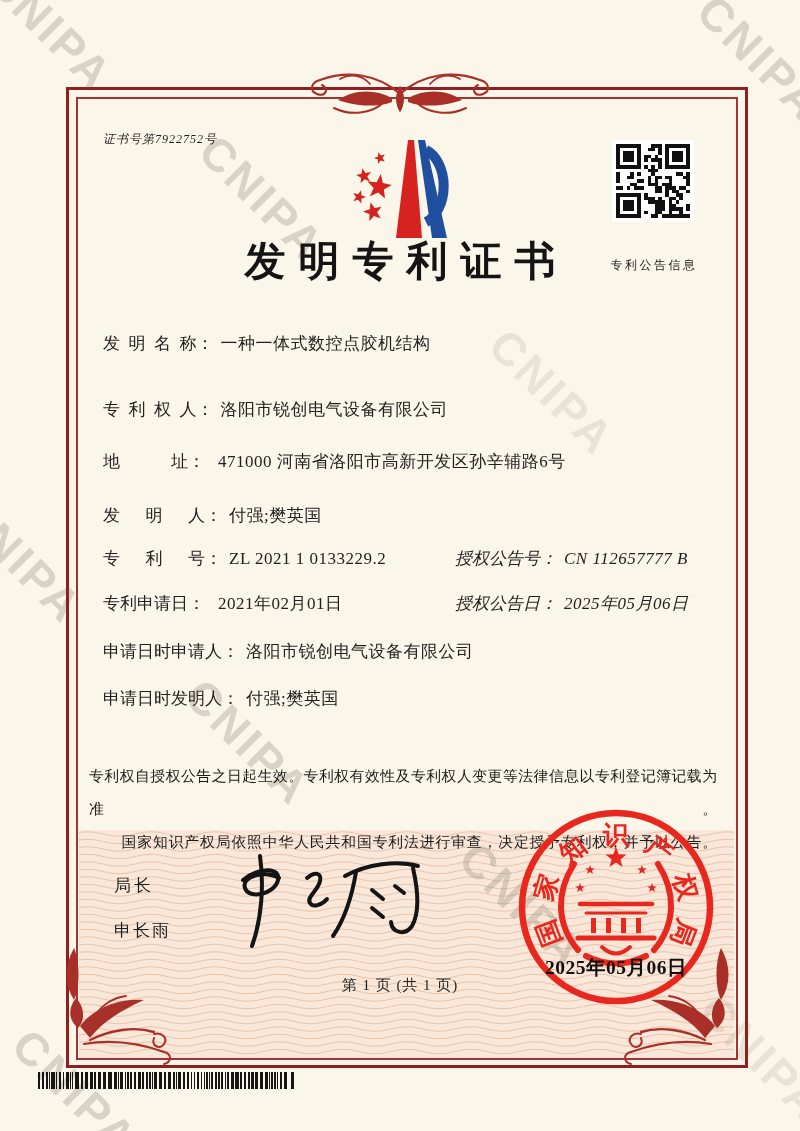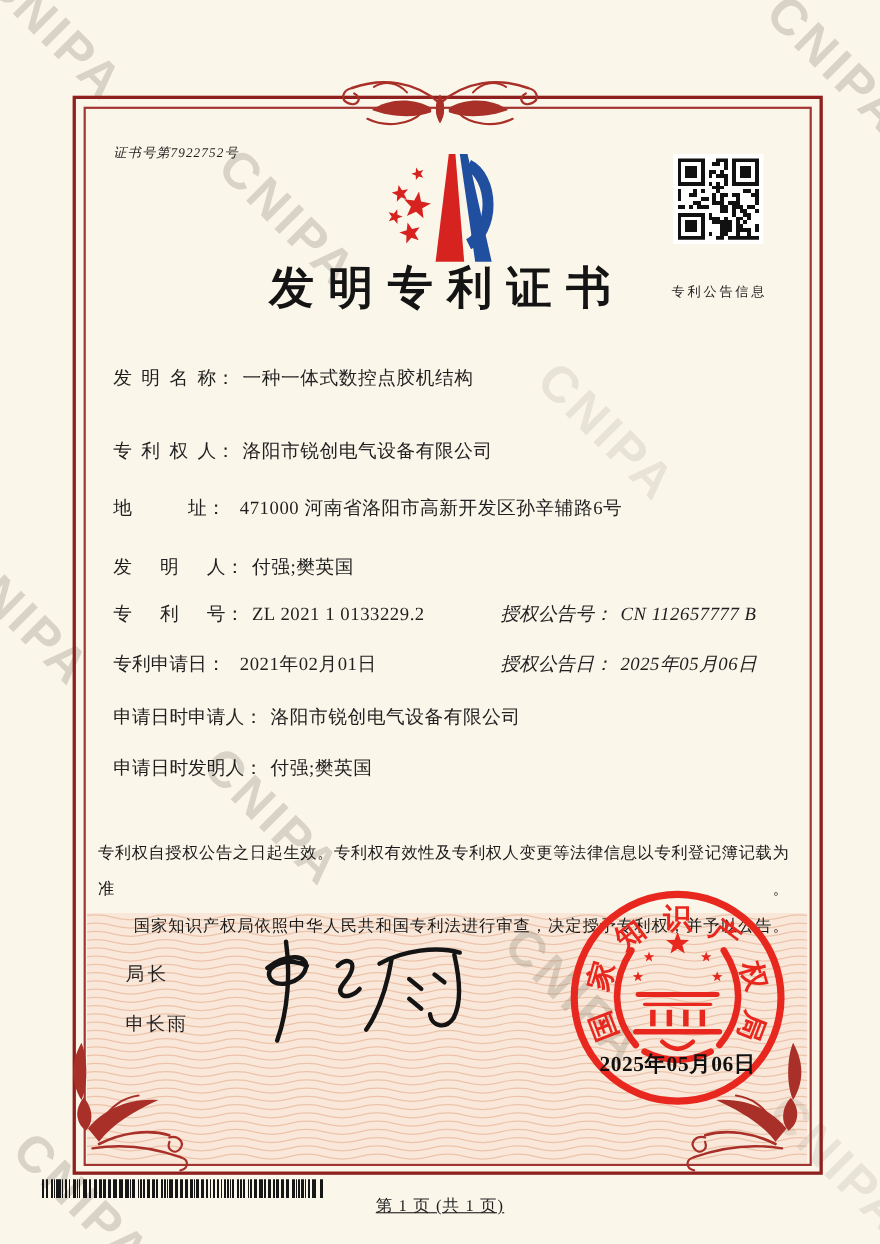--- a/index.html
+++ b/index.html
@@ -37,21 +37,21 @@
   .notice-indent{text-indent:2.2em;}
   
   .director-label{left:114px;top:874px;font-family:"Liberation Sans",sans-serif;font-size:17px;letter-spacing:3px;z-index:3;}
   .director-name{left:114px;top:919px;font-family:"Liberation Sans",sans-serif;font-size:17px;letter-spacing:2px;z-index:3;}
   .sig-svg{left:205px;top:846px;z-index:3;}
   
   .seal-svg{left:516px;top:806px;z-index:3;}
   .seal-date{left:516px;top:954px;width:200px;text-align:center;font-size:19.5px;font-weight:bold;
              letter-spacing:.5px;color:#101010;z-index:3;}
   
-  .footer{left:66px;top:1087px;width:668px;text-align:center;font-size:15px;letter-spacing:1px;z-index:3;text-decoration:underline;}
+  .footer{left:66px;top:976px;width:668px;text-align:center;font-size:15px;letter-spacing:1px;z-index:3;}
   .barcode-svg{left:38px;top:1072px;z-index:3;}
   
   .flourish-top{left:296px;top:60px;z-index:5;pointer-events:none;}
   .corner-bl{left:60px;top:948px;z-index:5;pointer-events:none;}
   .corner-br{left:605px;top:948px;z-index:5;transform:scaleX(-1);pointer-events:none;}
 </style>
 </head>
 <body>
 
 <div class="page">

